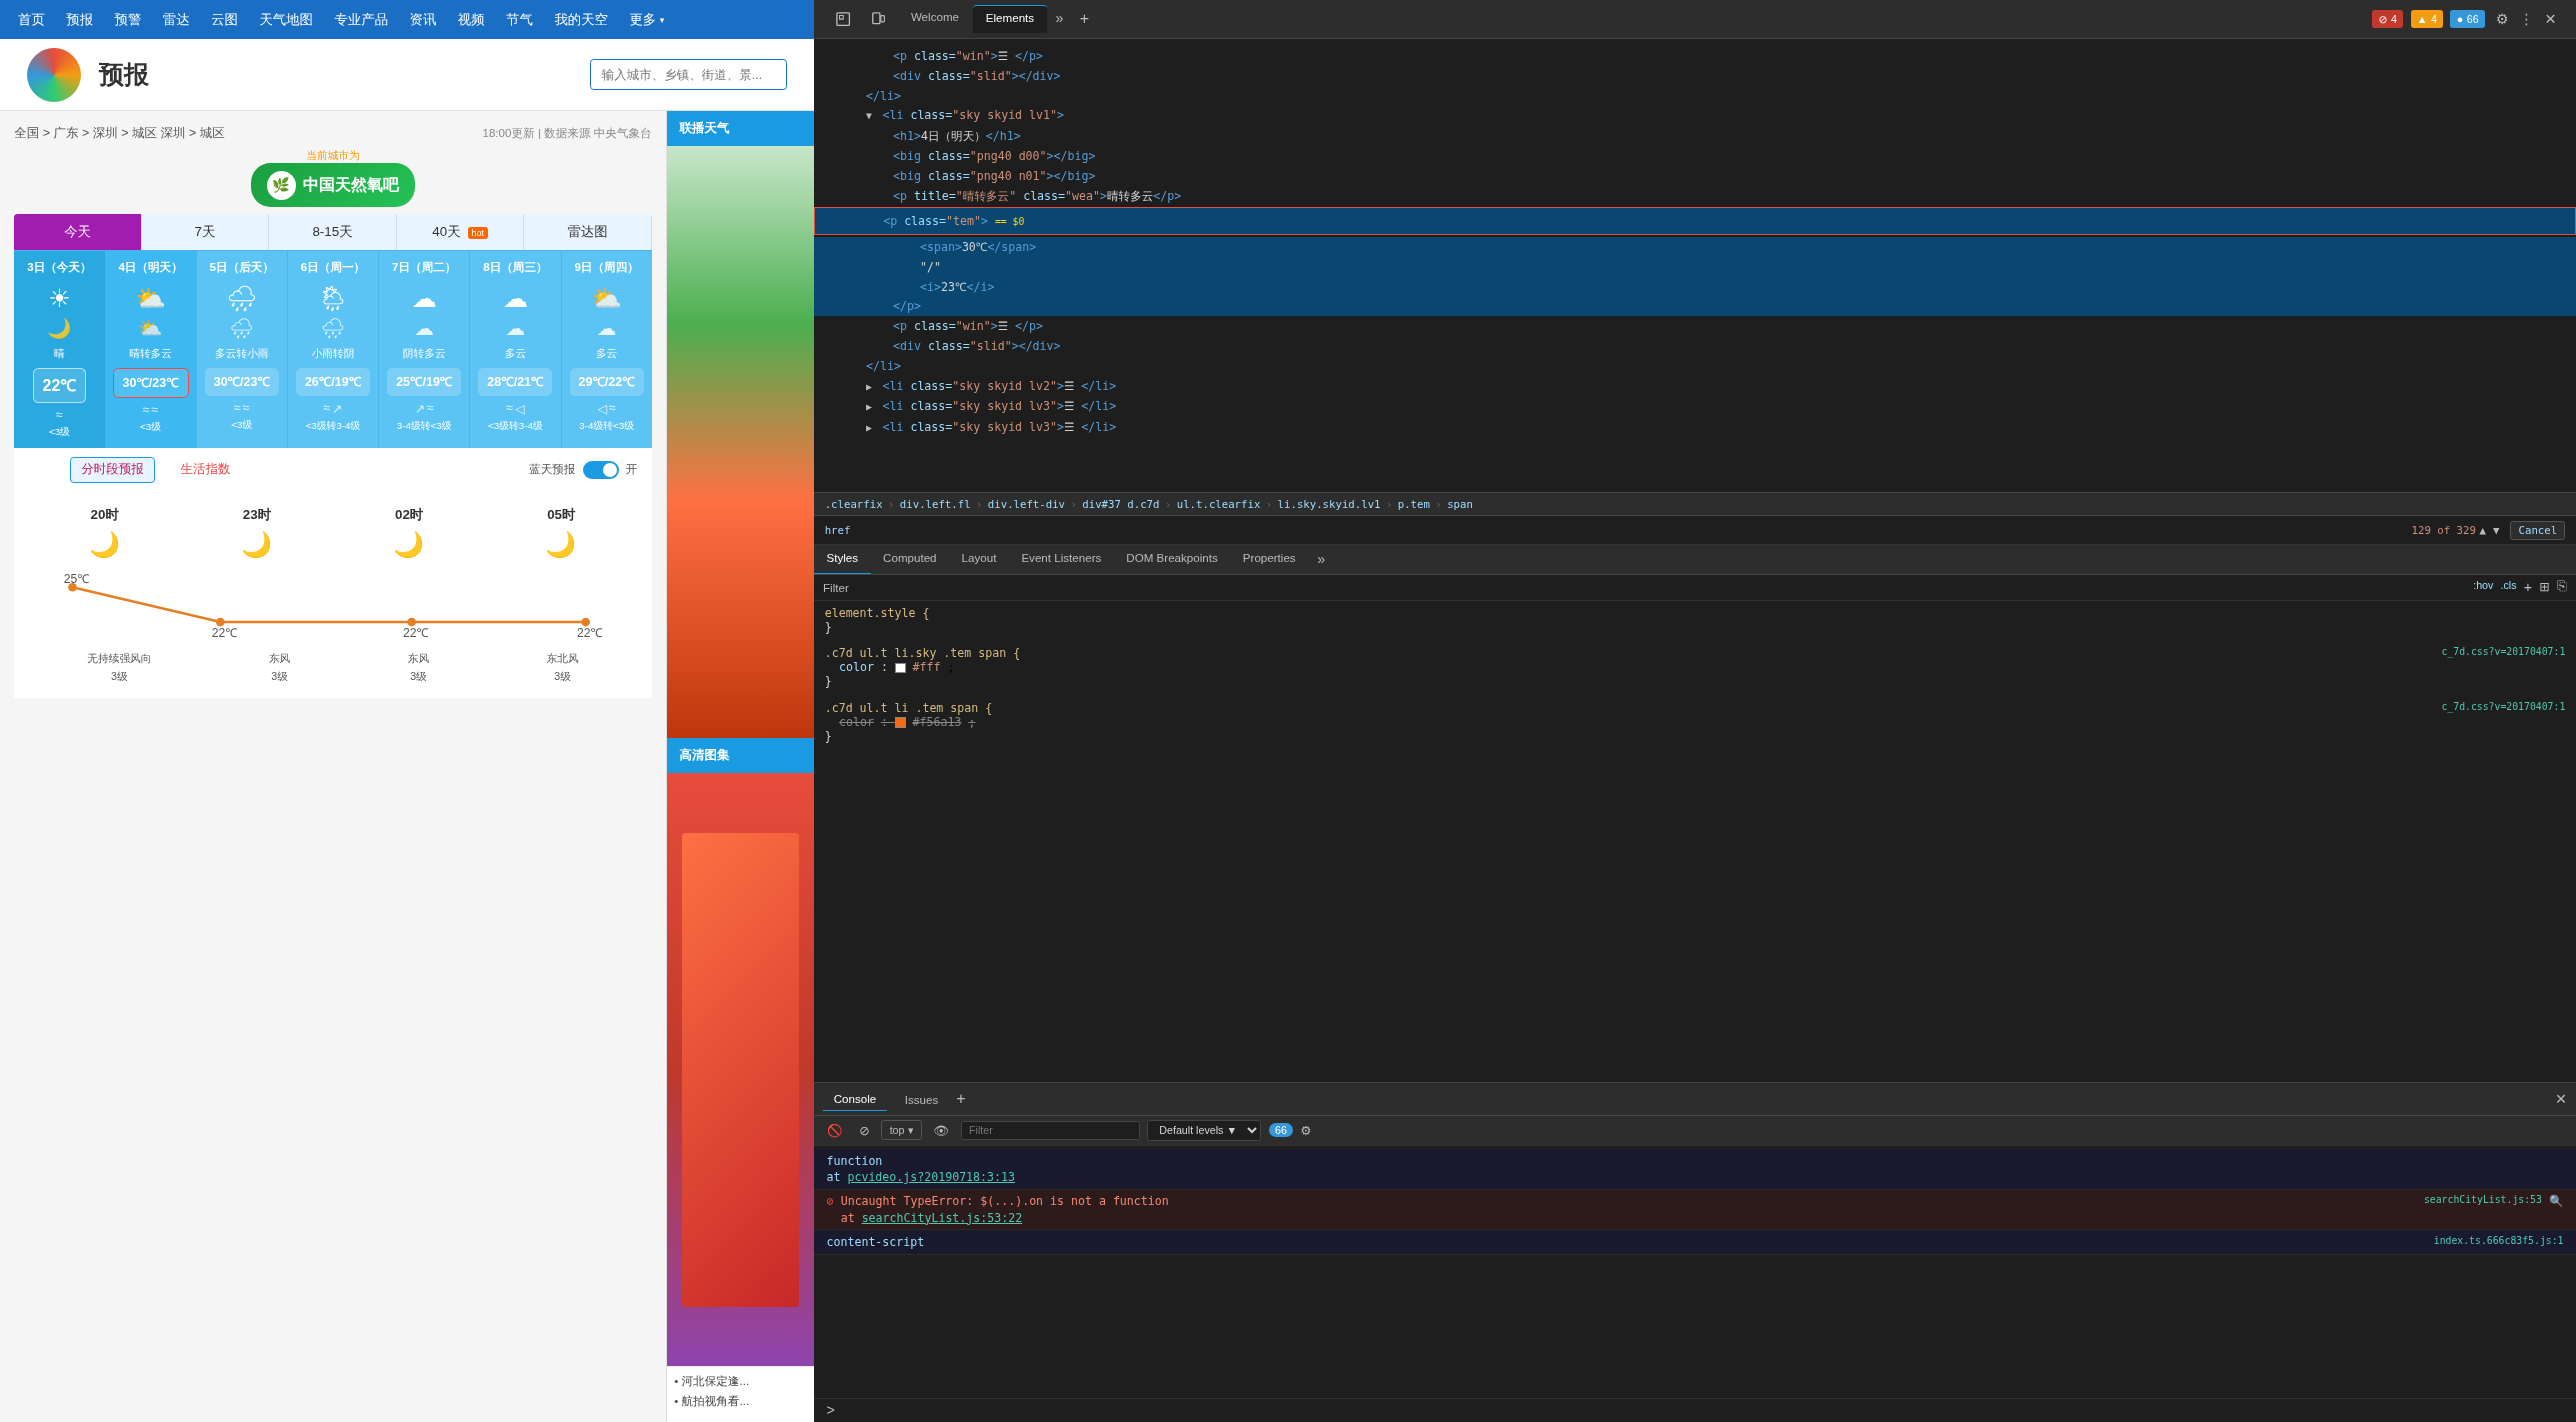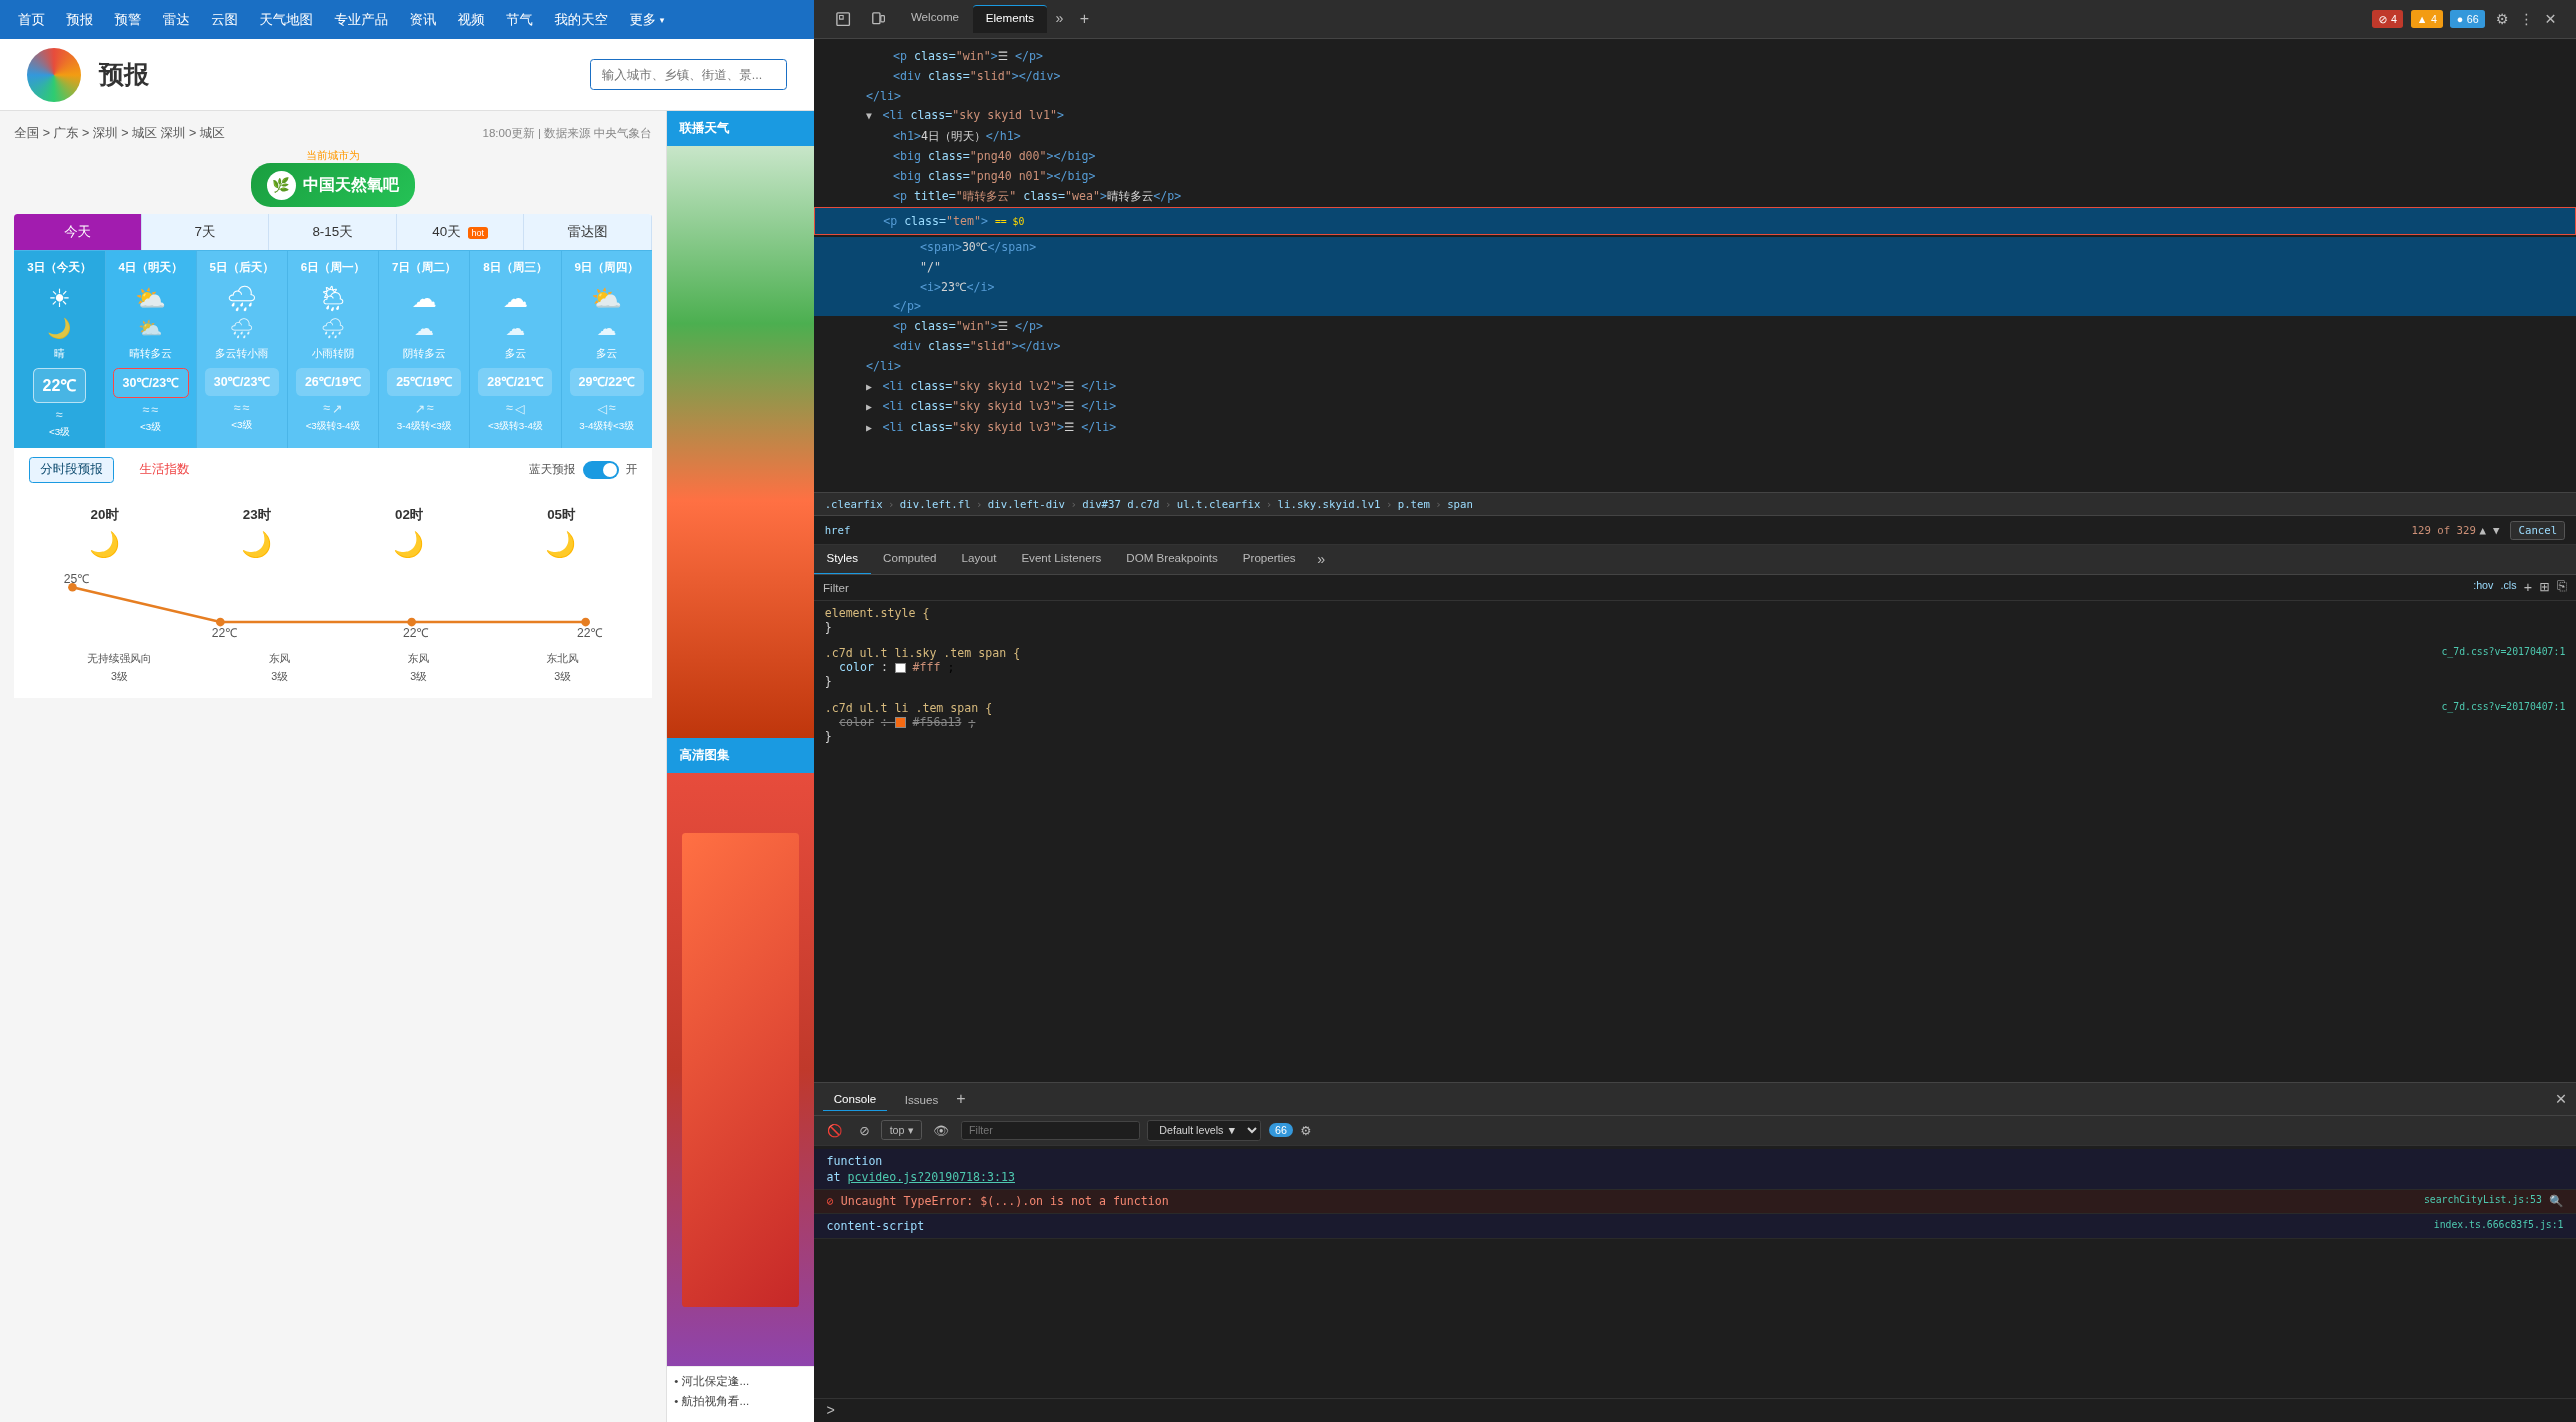--- a/index.html
+++ b/index.html
@@ -237,21 +237,22 @@
     .sub-tab {
       font-size: 12.5px;
       color: #ef4444;
       cursor: pointer;
       padding: 3.6px 10.7px;
       border-radius: 3.6px;
     }
     .sub-tab.active {
       background: #e8f4ff;
       border: 0.9px solid #1a9ae1;
-      color: #0c4a6e;
+      color: #be185d;
+      margin-left: 41px;
     }
     .blue-sky-toggle {
       margin-left: auto;
       display: flex;
       align-items: center;
       gap: 7.2px;
       font-size: 11.6px;
       color: #555;
     }
     .toggle-switch {
@@ -1107,20 +1108,21 @@
         <div class="console-msg-text">
           <div>function</div>
           <div>at <span class="console-link">pcvideo.js?20190718:3:13</span></div>
         </div>
       </div>
 
       <div class="console-msg error">
         <span class="console-error-icon">⊘</span>
         <div class="console-msg-text">
           <div>Uncaught TypeError: $(...).on is not a function</div>
+          <div>at <span class="console-link">searchCityList.js:53:22</span></div>
         </div>
         <span class="console-msg-loc">searchCityList.js:53</span>
         <span class="console-search-icon">🔍</span>
       </div>
 
       <div class="console-msg info">
         <div class="console-msg-text">
           <span>content-script</span>
         </div>
         <span class="console-msg-loc">index.ts.666c83f5.js:1</span>

